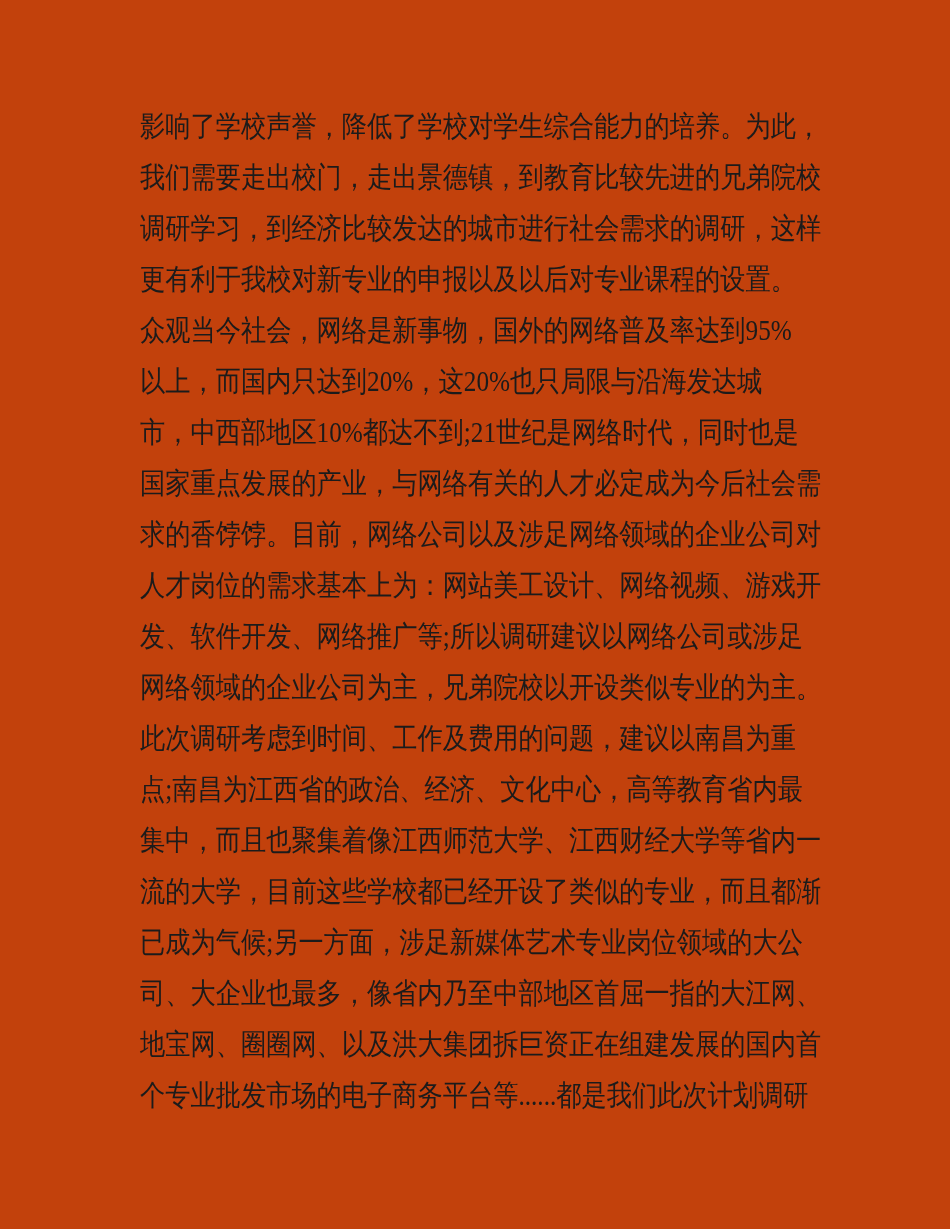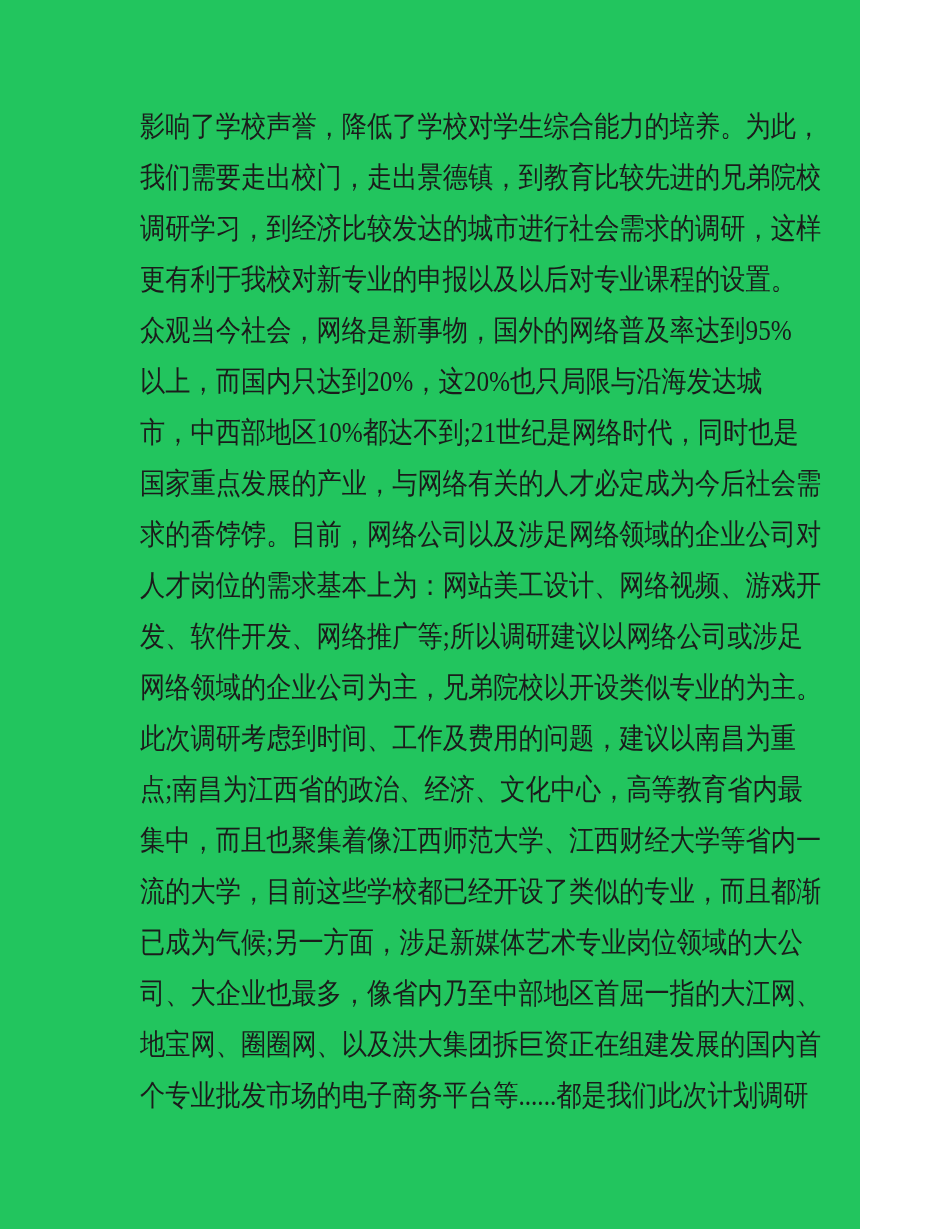--- a/index.html
+++ b/index.html
@@ -7,23 +7,23 @@
     padding: 0;
   }
   body {
     width: 950px;
     height: 1229px;
     background: #ffffff;
     overflow: hidden;
   }
   .page {
     position: relative;
-    width: 860px;
+    width: 950px;
     height: 1229px;
-    background: #22c55e;
+    background: #c2410c;
   }
   .doc-content {
     position: absolute;
     left: 140px;
     top: 101px;
     width: 790px;
     transform: scaleX(0.87);
     transform-origin: left top;
     font-family: "Liberation Serif", "DejaVu Serif", serif;
     font-size: 29px;

